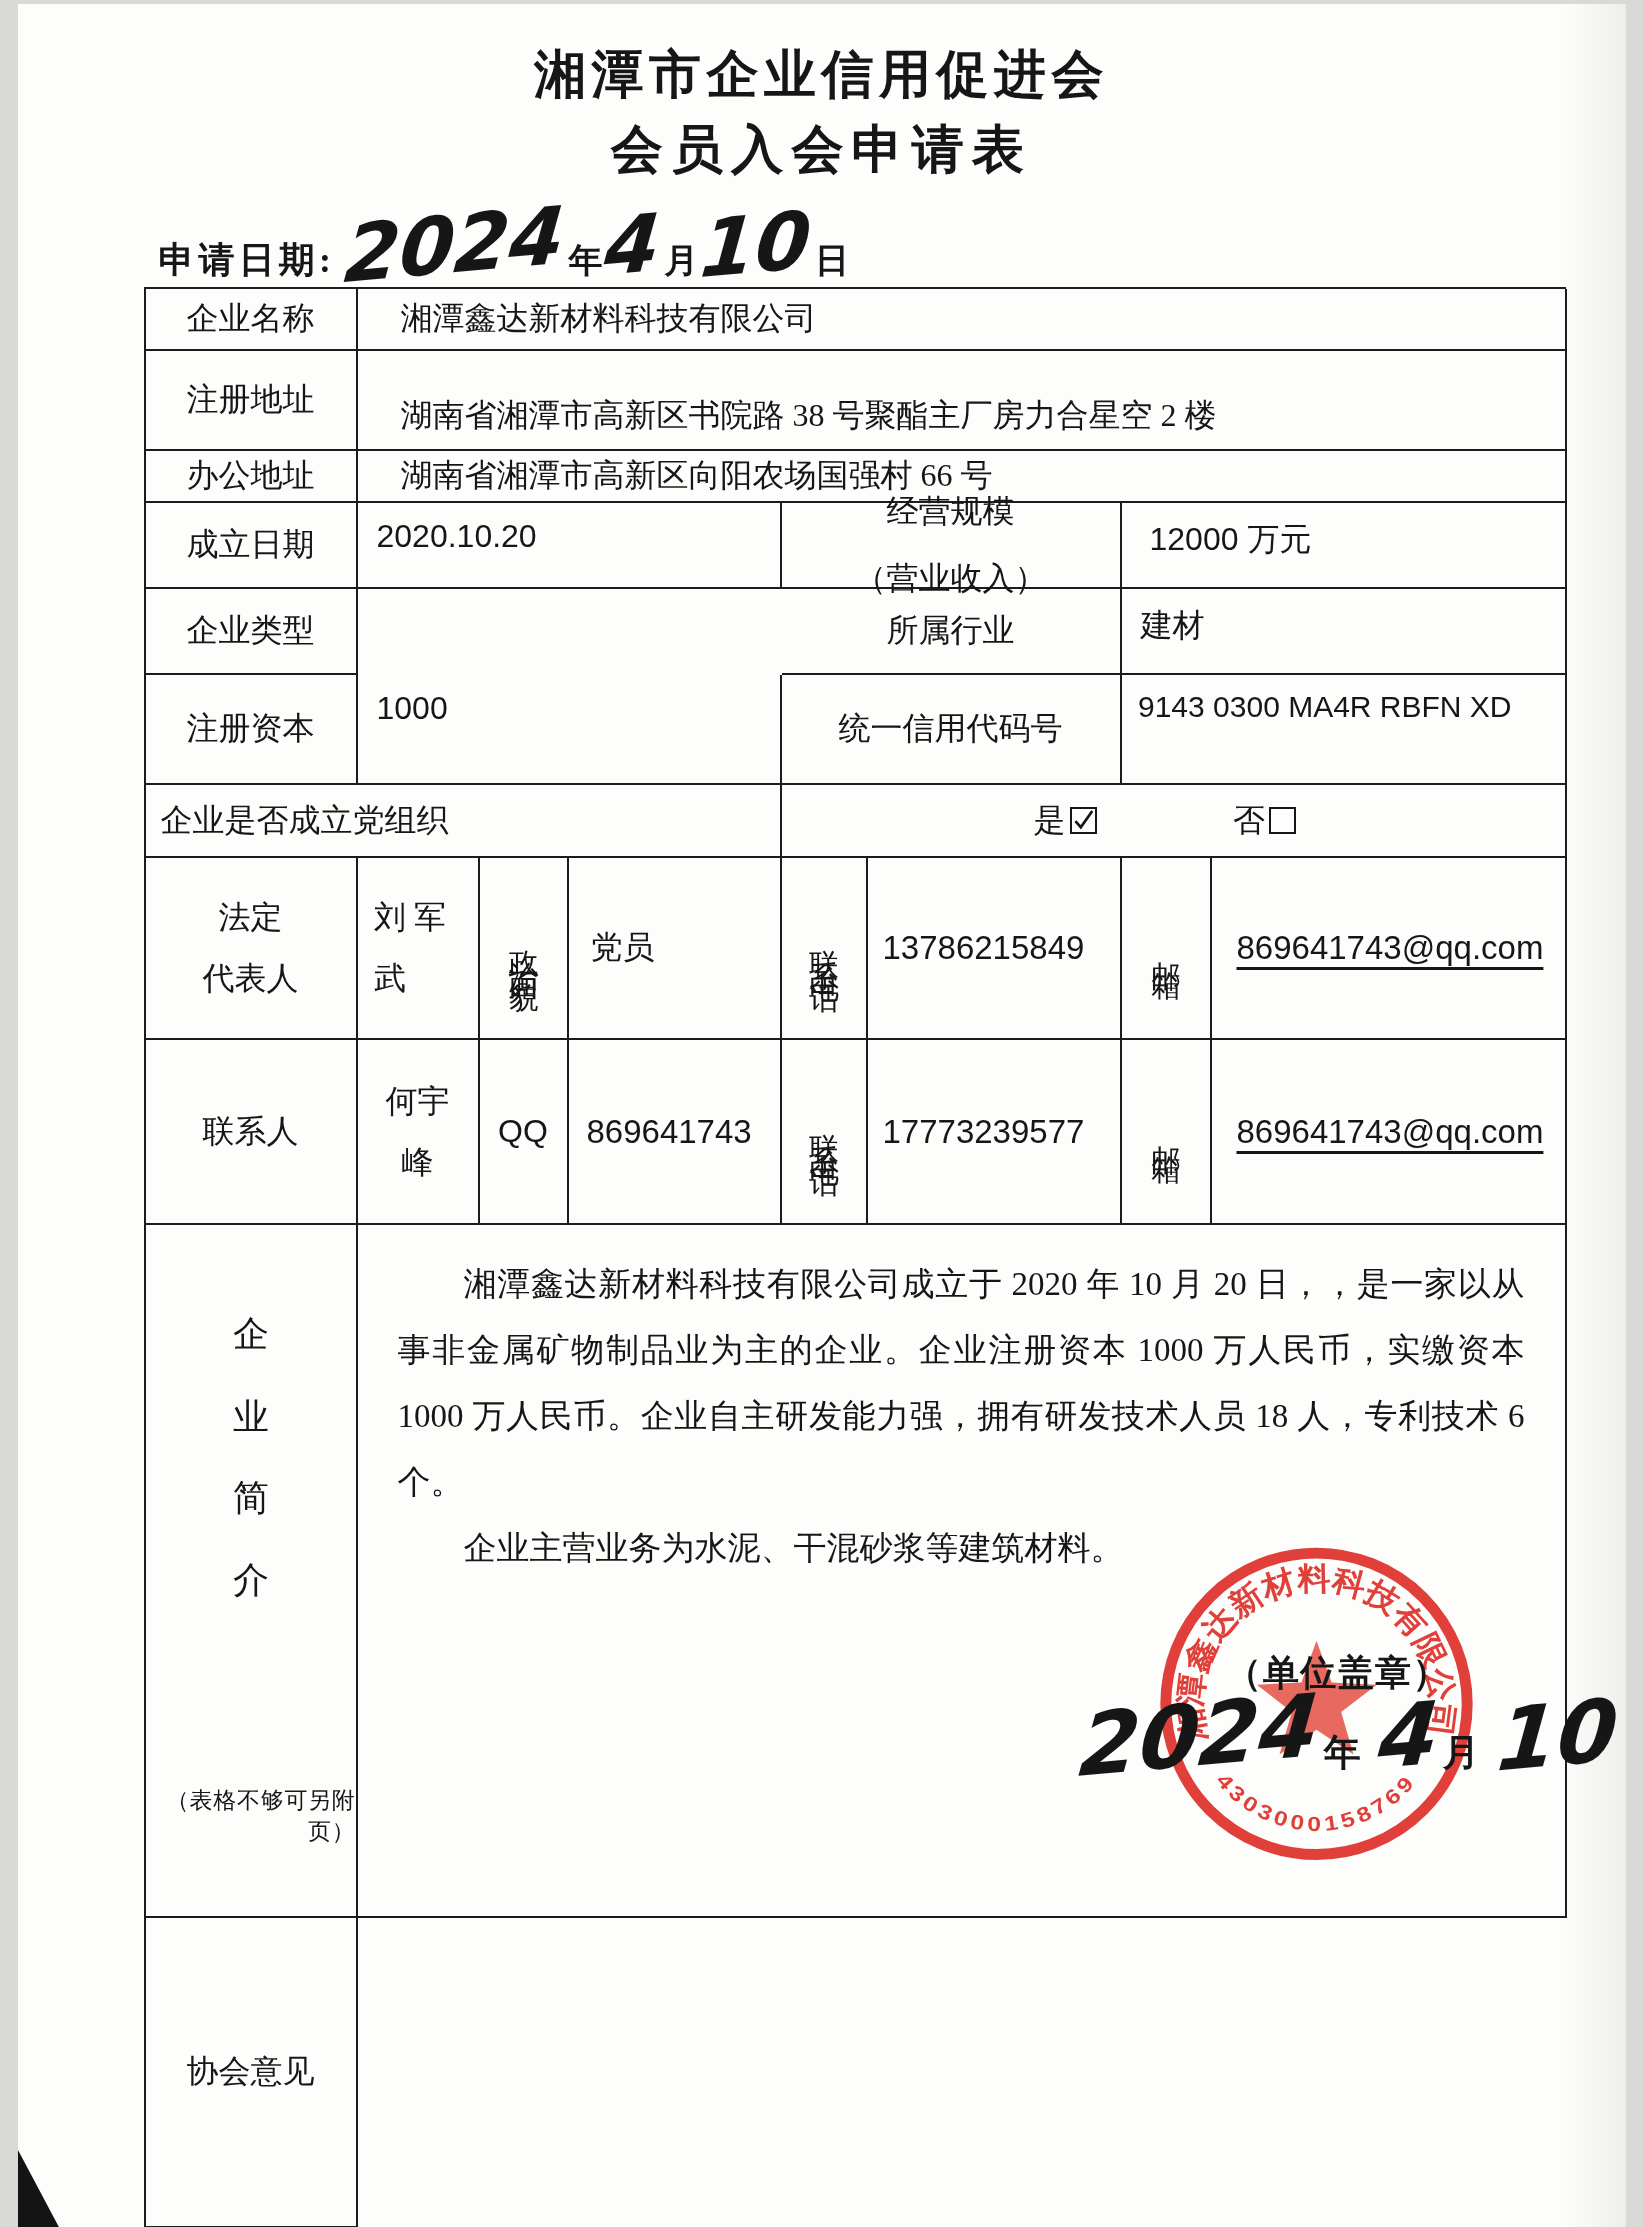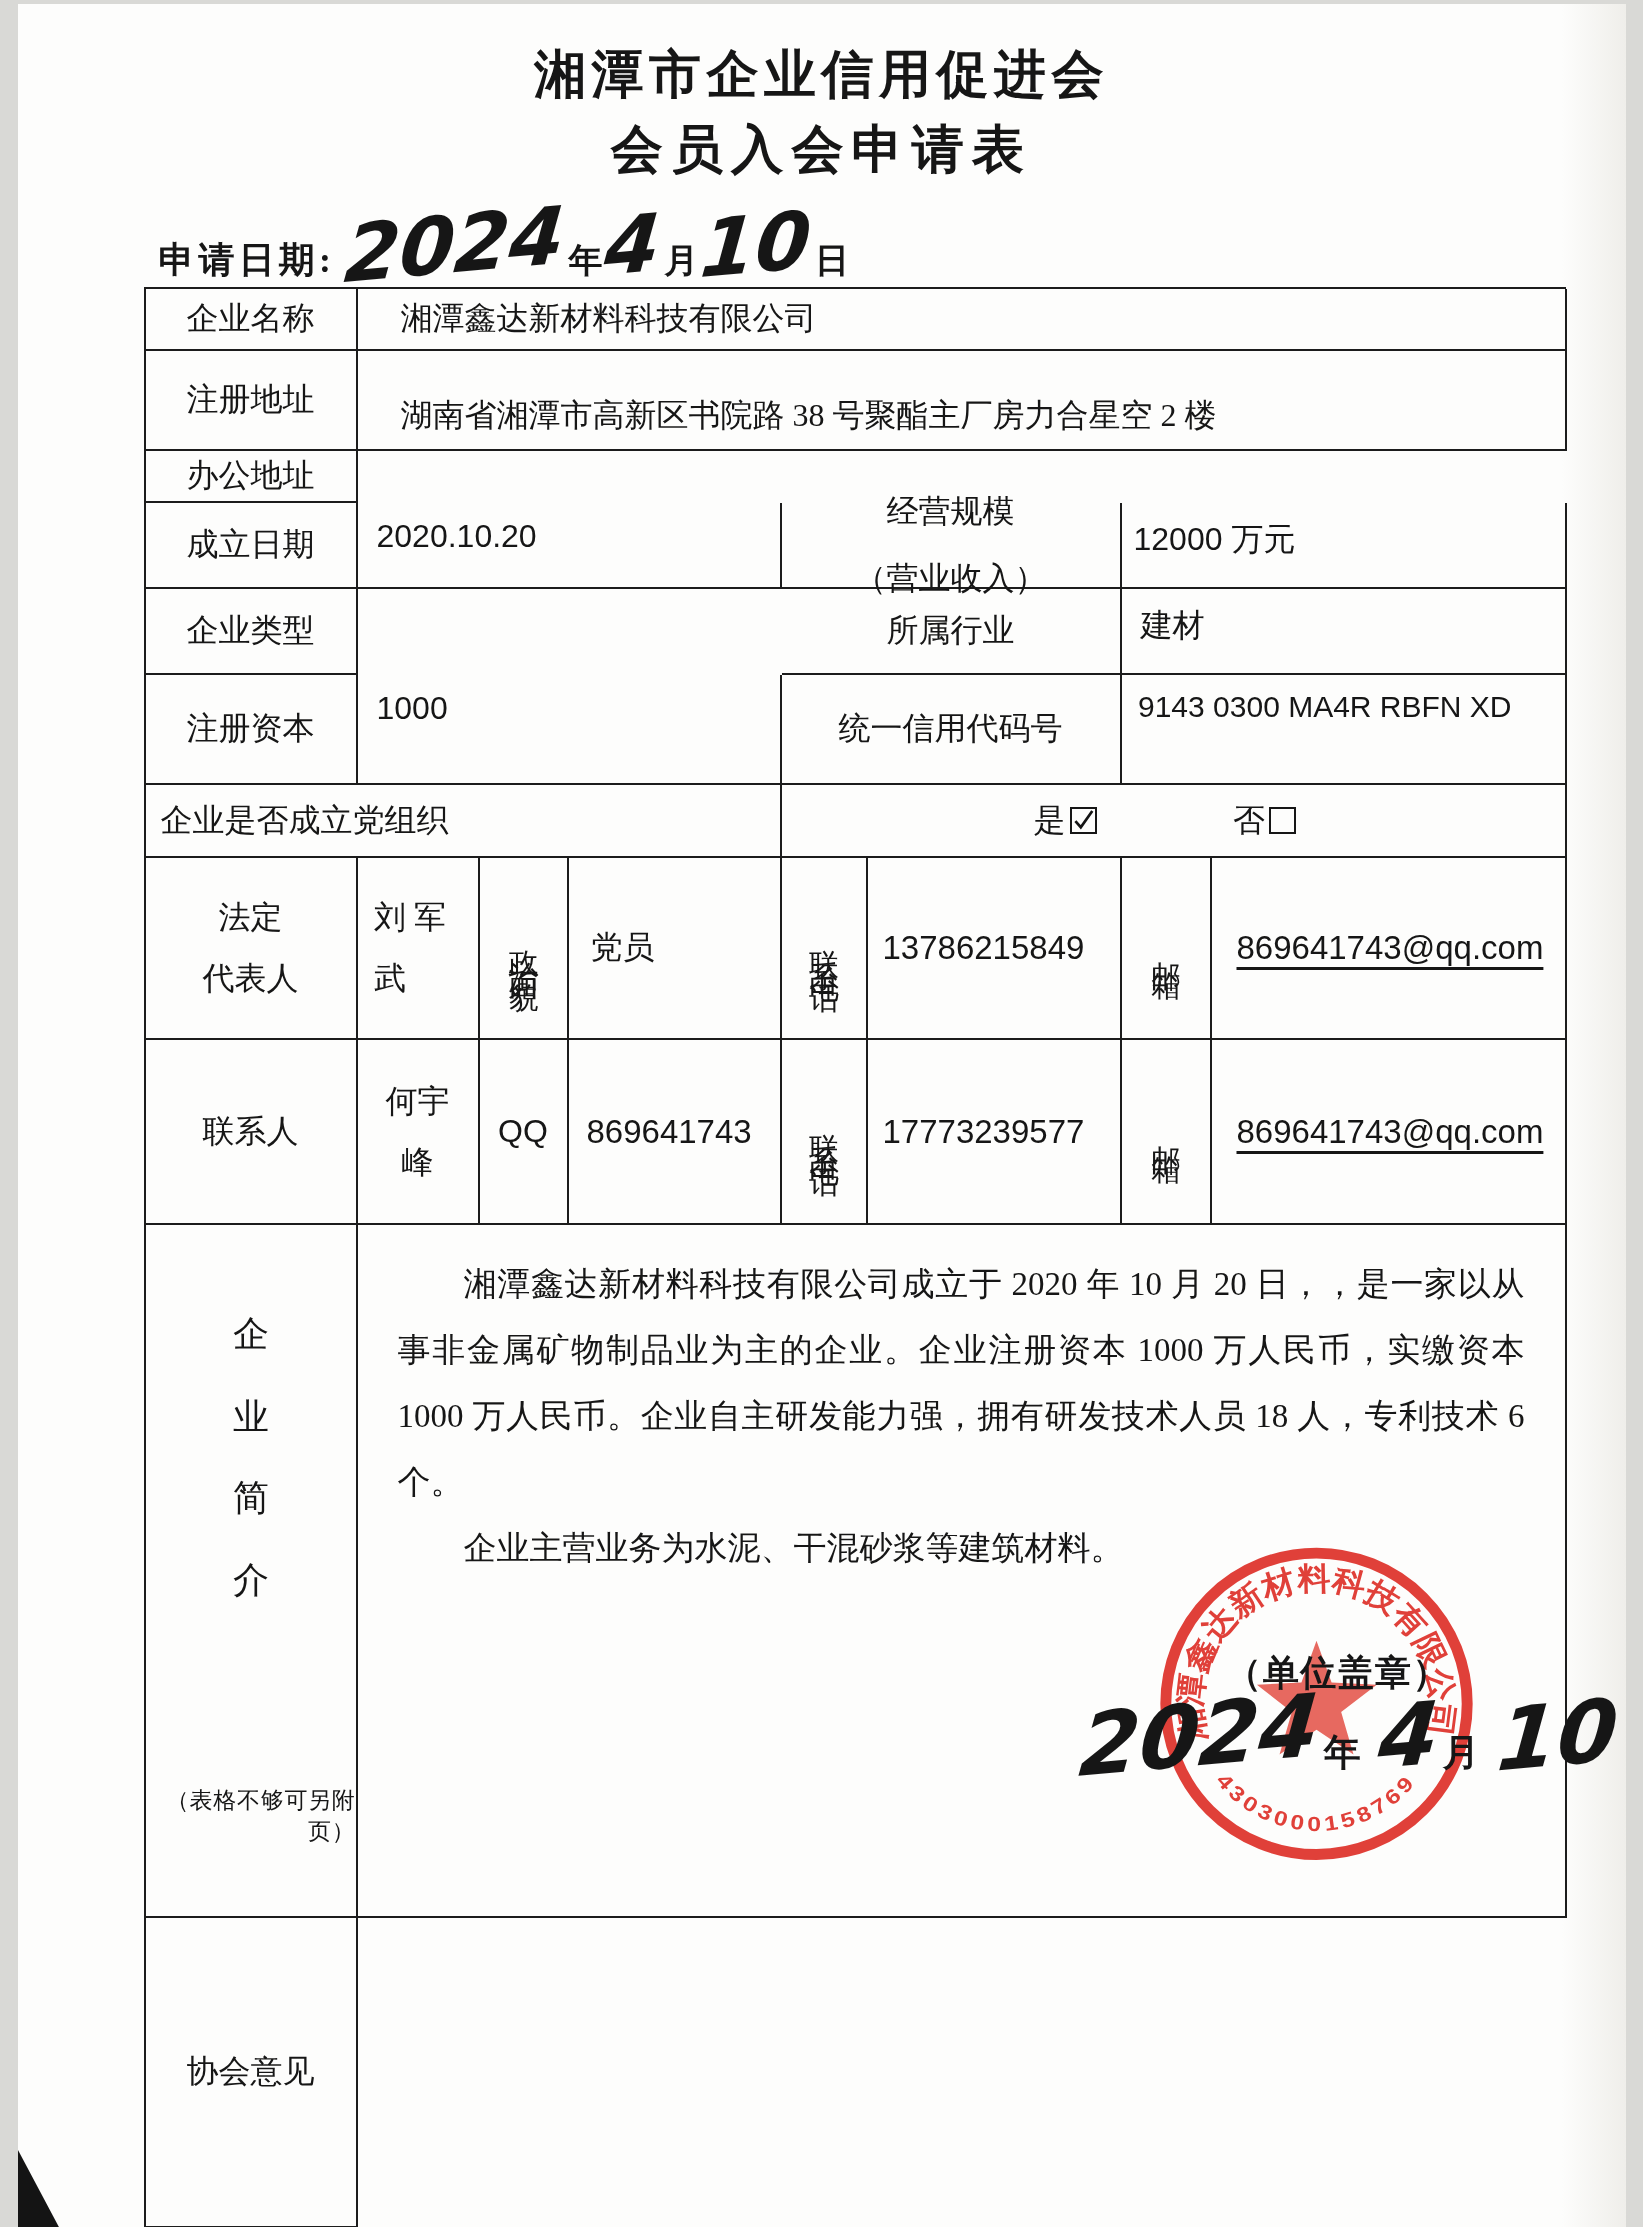--- a/index.html
+++ b/index.html
@@ -83,26 +83,27 @@
 
   <div class="tbl">
 
     <div class="cell vc hc" style="grid-column:1/2">企业名称</div>
     <div class="cell vc" style="grid-column:2/9;padding-left:43px">湘潭鑫达新材料科技有限公司</div>
 
     <div class="cell vc hc" style="grid-column:1/2">注册地址</div>
     <div class="cell botA" style="grid-column:2/9;padding-left:43px">湖南省湘潭市高新区书院路 38 号聚酯主厂房力合星空 2 楼</div>
 
     <div class="cell vc hc" style="grid-column:1/2">办公地址</div>
+    <div class="cell vc" style="grid-column:2/9;padding-left:43px">湖南省湘潭市高新区向阳农场国强村 66 号</div>
 
     <div class="cell vc hc" style="grid-column:1/2">成立日期</div>
     <div class="cell topA num" style="grid-column:2/5;padding-left:19px">2020.10.20</div>
     <div class="cell vc hc pre" style="grid-column:5/7;line-height:2.1">经营规模
 （营业收入）</div>
-    <div class="cell topA num" style="grid-column:7/9;padding-left:12px">12000 万元</div>
+    <div class="cell topA num" style="grid-column:7/9;padding-left:28px">12000 万元</div>
 
     <div class="cell vc hc" style="grid-column:1/2">企业类型</div>
     <div class="cell vc hc" style="grid-column:5/7">所属行业</div>
     <div class="cell topA" style="grid-column:7/9;padding-left:19px">建材</div>
 
     <div class="cell vc hc" style="grid-column:1/2">注册资本</div>
     <div class="cell topA num" style="grid-column:2/5;padding-left:19px">1000</div>
     <div class="cell vc hc" style="grid-column:5/7">统一信用代码号</div>
     <div class="cell topA num" style="grid-column:7/9;padding-left:16.5px;font-size:30px">9143 0300 MA4R RBFN XD</div>
 

